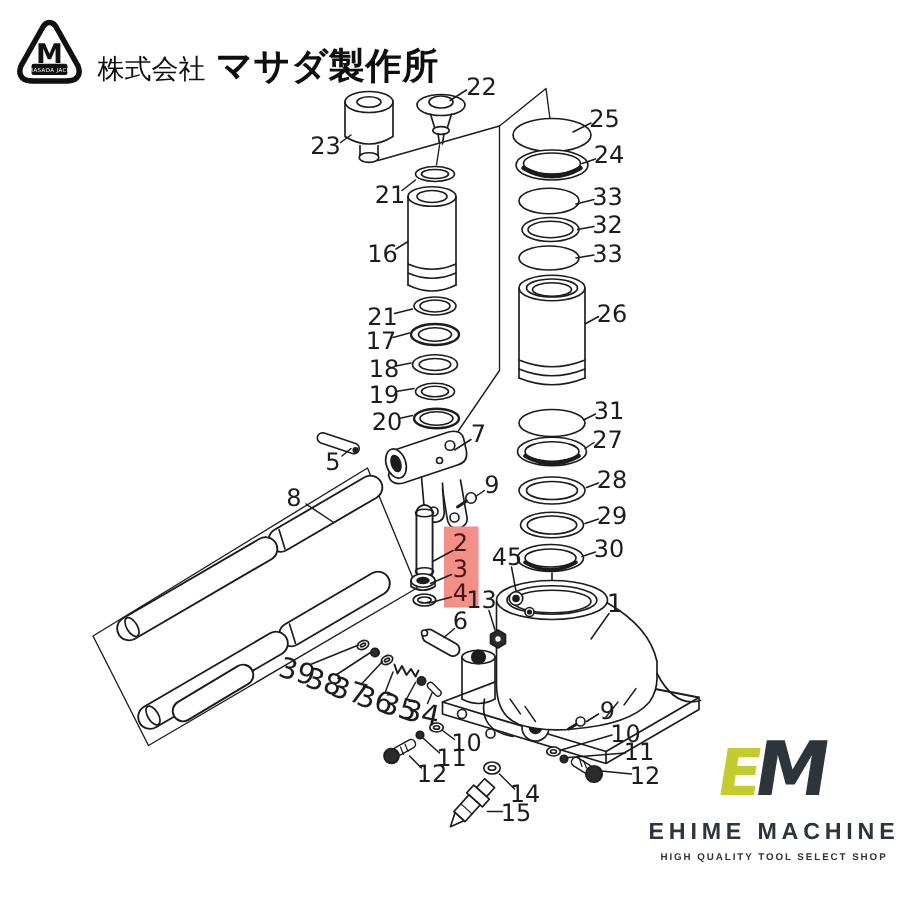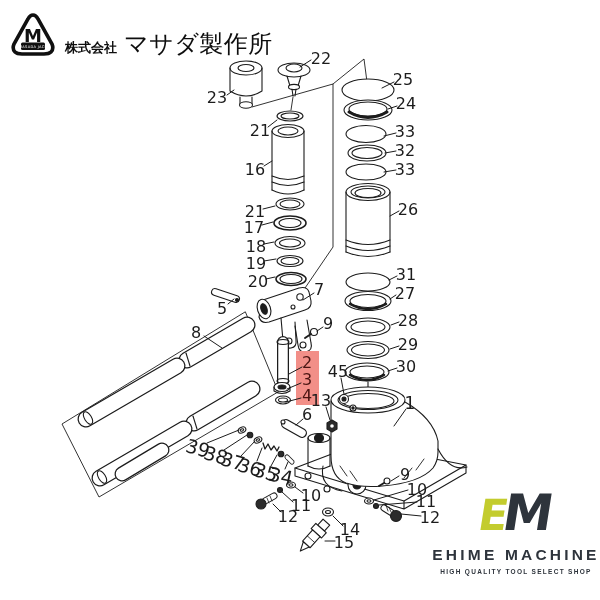--- a/index.html
+++ b/index.html
@@ -1,22 +1,22 @@
 <!DOCTYPE html>
 <html><head>
 <meta charset="utf-8">
 <style>
   html,body{margin:0;padding:0;background:#ffffff;}
   .page{position:relative;width:600px;height:600px;background:#fff;overflow:hidden;
         font-family:"Liberation Sans",sans-serif;}
   
   .brand-header{position:absolute;top:8px;left:10px;display:flex;align-items:center;gap:9px;z-index:3;}
   .brand-text{display:flex;align-items:baseline;gap:7px;color:#0e0e0e;}
-  .brand-prefix{font-size:13px;font-weight:700;margin-top:16px;}
-  .brand-name{font-size:24px;font-weight:400;letter-spacing:0.5px;margin-top:20px;}
+  .brand-prefix{font-size:18px;font-weight:400;margin-top:16px;}
+  .brand-name{font-size:24px;font-weight:700;letter-spacing:0.5px;margin-top:20px;}
   
   svg.diagram{position:absolute;left:0;top:0;z-index:1;}
   #labels text{font-family:"DejaVu Sans",sans-serif;}
   
   .shop-logo{position:absolute;left:426px;top:488px;width:180px;text-align:center;z-index:2;}
   .em-mark{line-height:1;transform:skewX(-9deg);height:52px;}
   .em-e{font-size:43px;font-weight:800;font-family:"DejaVu Sans",sans-serif;}
   .em-m{font-size:50px;font-weight:800;margin-left:-5px;font-family:"DejaVu Sans",sans-serif;}
   .em-name{font-size:15.5px;font-weight:700;letter-spacing:3.2px;white-space:nowrap;margin-top:6px;}
   .em-tagline{font-size:6.5px;font-weight:700;letter-spacing:1.3px;white-space:nowrap;margin-top:4px;}

